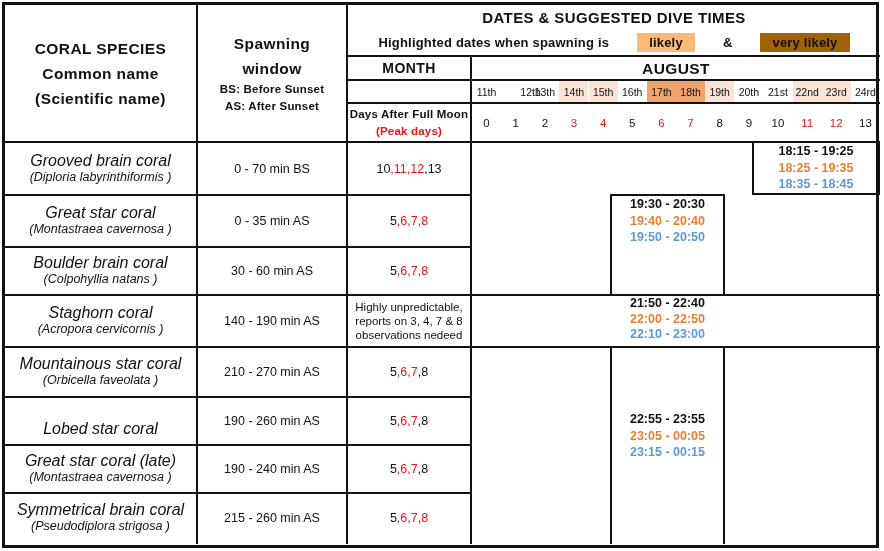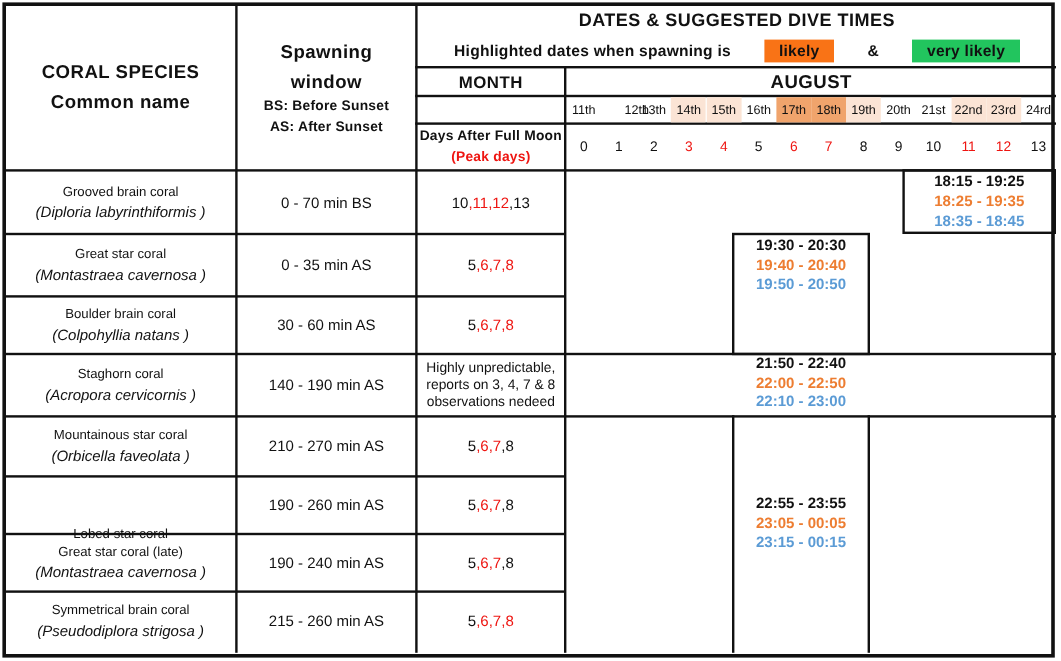--- a/index.html
+++ b/index.html
@@ -10,21 +10,21 @@
   .frame{position:absolute;left:2px;top:2px;width:877px;height:546px;border:3px solid #111;box-sizing:border-box;}
   .cell{position:absolute;display:flex;flex-direction:column;align-items:center;justify-content:center;text-align:center;box-sizing:border-box;}
   .hdr-big{font-weight:bold;font-size:15.5px;letter-spacing:.4px;line-height:25px;}
   .hdr-med{font-weight:bold;font-size:14px;letter-spacing:.4px;}
   .hdr-sm{font-weight:bold;font-size:11.5px;letter-spacing:.2px;line-height:17px;}
   .title{font-weight:bold;font-size:15px;letter-spacing:.4px;}
   .subtitle{font-weight:bold;font-size:13px;letter-spacing:.2px;display:flex;align-items:center;justify-content:center;gap:8px;}
   .chip{display:inline-block;padding:2px 12px;}
   .date-cell{position:absolute;display:flex;align-items:center;justify-content:center;font-size:10.5px;box-sizing:border-box;}
   .num-cell{position:absolute;display:flex;align-items:center;justify-content:center;font-size:11.5px;}
-  .common{font-size:11px;line-height:17px;}
+  .common{font-size:16px;line-height:17px;font-style:italic;}
   .sci{font-size:12.5px;line-height:17px;font-style:italic;}
   .win{font-size:12.5px;}
   .peak{font-size:12.5px;}
   .note{font-size:11.5px;line-height:14px;}
   .timebox{position:absolute;display:flex;flex-direction:column;align-items:center;justify-content:flex-start;box-sizing:border-box;}
   .tline{font-weight:bold;font-size:12.5px;line-height:16.5px;white-space:nowrap;}
 </style>
 </head>
 <body>
 
@@ -45,34 +45,35 @@
   <div class="ln" style="left:5px;top:246px;width:466px;height:2px;"></div>
   <div class="ln" style="left:5px;top:294px;width:875px;height:2px;"></div>
   <div class="ln" style="left:5px;top:346px;width:875px;height:2px;"></div>
   <div class="ln" style="left:5px;top:396px;width:466px;height:2px;"></div>
   <div class="ln" style="left:5px;top:444px;width:466px;height:2px;"></div>
   <div class="ln" style="left:5px;top:492px;width:466px;height:2px;"></div>
 
   <div class="cell hdr-big" style="left:5px;top:5px;width:191px;height:136px;">
     <div>CORAL SPECIES</div>
     <div>Common name</div>
+    <div>(Scientific name)</div>
   </div>
   <div class="cell" style="left:198px;top:5px;width:148px;height:136px;">
     <div class="hdr-big">Spawning</div>
     <div class="hdr-big">window</div>
     <div class="hdr-sm">BS: Before Sunset</div>
     <div class="hdr-sm">AS: After Sunset</div>
   </div>
 
   <div class="cell title" style="left:348px;top:5px;width:532px;height:25px;">DATES &amp; SUGGESTED DIVE TIMES</div>
   <div class="abs subtitle" style="left:348px;top:29px;width:532px;height:26px;gap:28px;">
     <span>Highlighted dates when spawning is</span>
-    <span class="chip" id="chip-likely" style="background: #f97316;">likely</span>
+    <span class="chip" id="chip-likely" style="background: #fdba74;">likely</span>
     <span>&amp;</span>
-    <span class="chip" id="chip-very-likely" style="background: #22c55e;">very likely</span>
+    <span class="chip" id="chip-very-likely" style="background: #a16207;">very likely</span>
   </div>
 
   <div class="cell hdr-med" style="left:348px;top:57px;width:122px;height:22px;">MONTH</div>
   <div class="cell" style="left:348px;top:104px;width:122px;height:37px;">
     <div class="hdr-sm">Days After Full Moon</div>
     <div class="hdr-sm" id="peak-label" style="color: rgb(238, 21, 17);">(Peak days)</div>
   </div>
 
   <div class="cell hdr-big" style="left:472px;top:57px;width:408px;height:22px;">AUGUST</div>
 
@@ -154,21 +155,21 @@
       <div class="cell" style="left: 5px; top: 347px; width: 191px; height: 50px;">
         <div class="common">Mountainous star coral</div>
         <div class="sci">(Orbicella faveolata )</div>
       </div>
       <div class="cell" style="left: 198px; top: 347px; width: 148px; height: 50px;">
         <div class="win">210 - 270 min AS</div>
       </div>
       <div class="cell" style="left: 348px; top: 347px; width: 122px; height: 50px;">
         <div class="peak"><span style="color: rgb(17, 17, 17);">5</span><span style="color: rgb(238, 21, 17);">,6,7</span><span style="color: rgb(17, 17, 17);">,8</span></div>
       </div>
-      <div class="cell" style="left: 5px; top: 421px; width: 191px; height: 48px; border-radius: 20px;">
+      <div class="cell" style="left: 5px; top: 404px; width: 191px; height: 48px; border-radius: 20px;">
         <div class="common">Lobed star coral</div>
       </div>
       <div class="cell" style="left: 198px; top: 397px; width: 148px; height: 48px;">
         <div class="win">190 - 260 min AS</div>
       </div>
       <div class="cell" style="left: 348px; top: 397px; width: 122px; height: 48px;">
         <div class="peak"><span style="color: rgb(17, 17, 17);">5</span><span style="color: rgb(238, 21, 17);">,6,7</span><span style="color: rgb(17, 17, 17);">,8</span></div>
       </div>
       <div class="cell" style="left: 5px; top: 445px; width: 191px; height: 48px;">
         <div class="common">Great star coral (late)</div>

